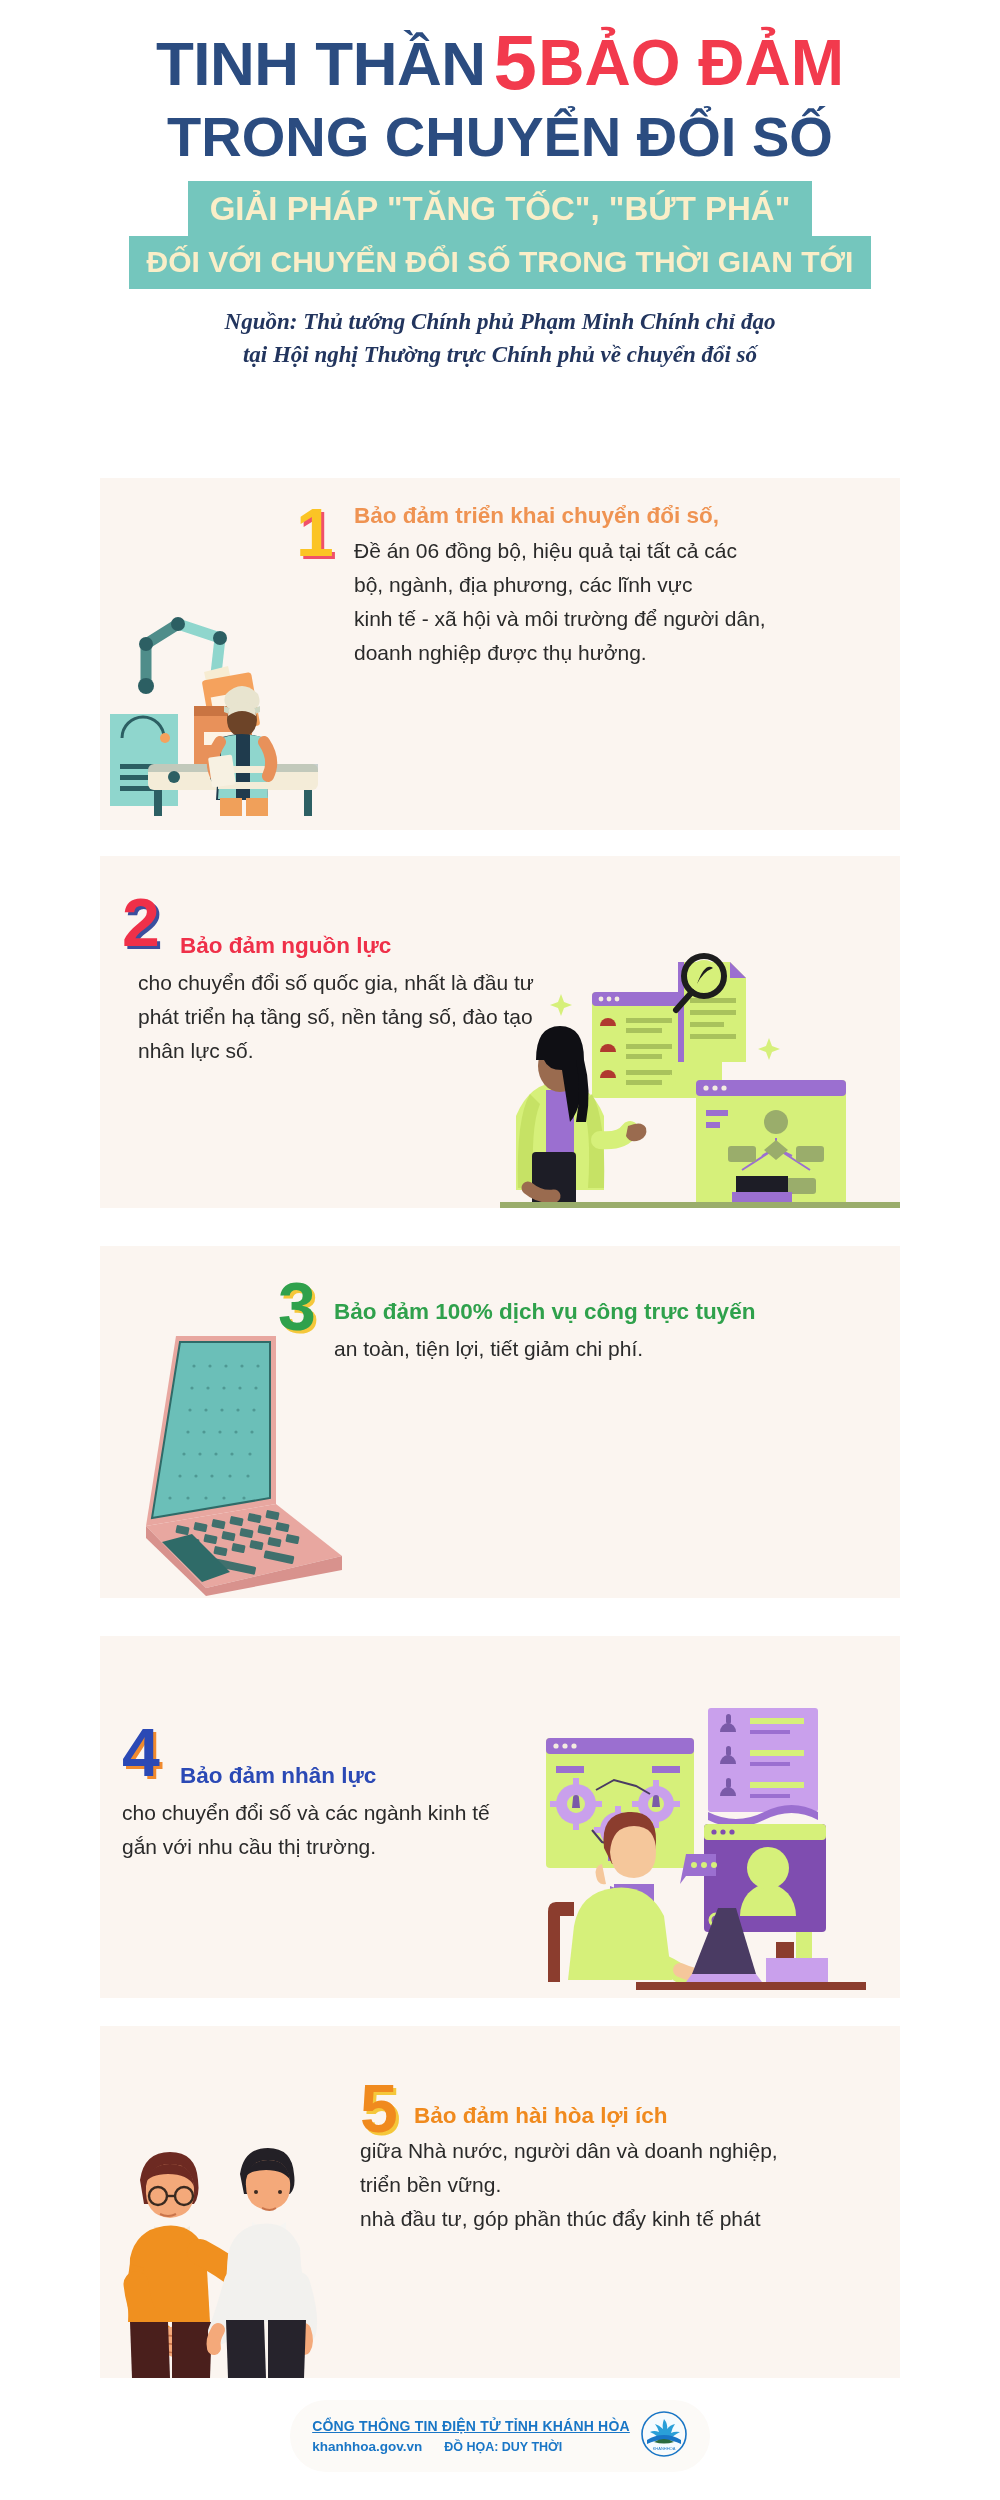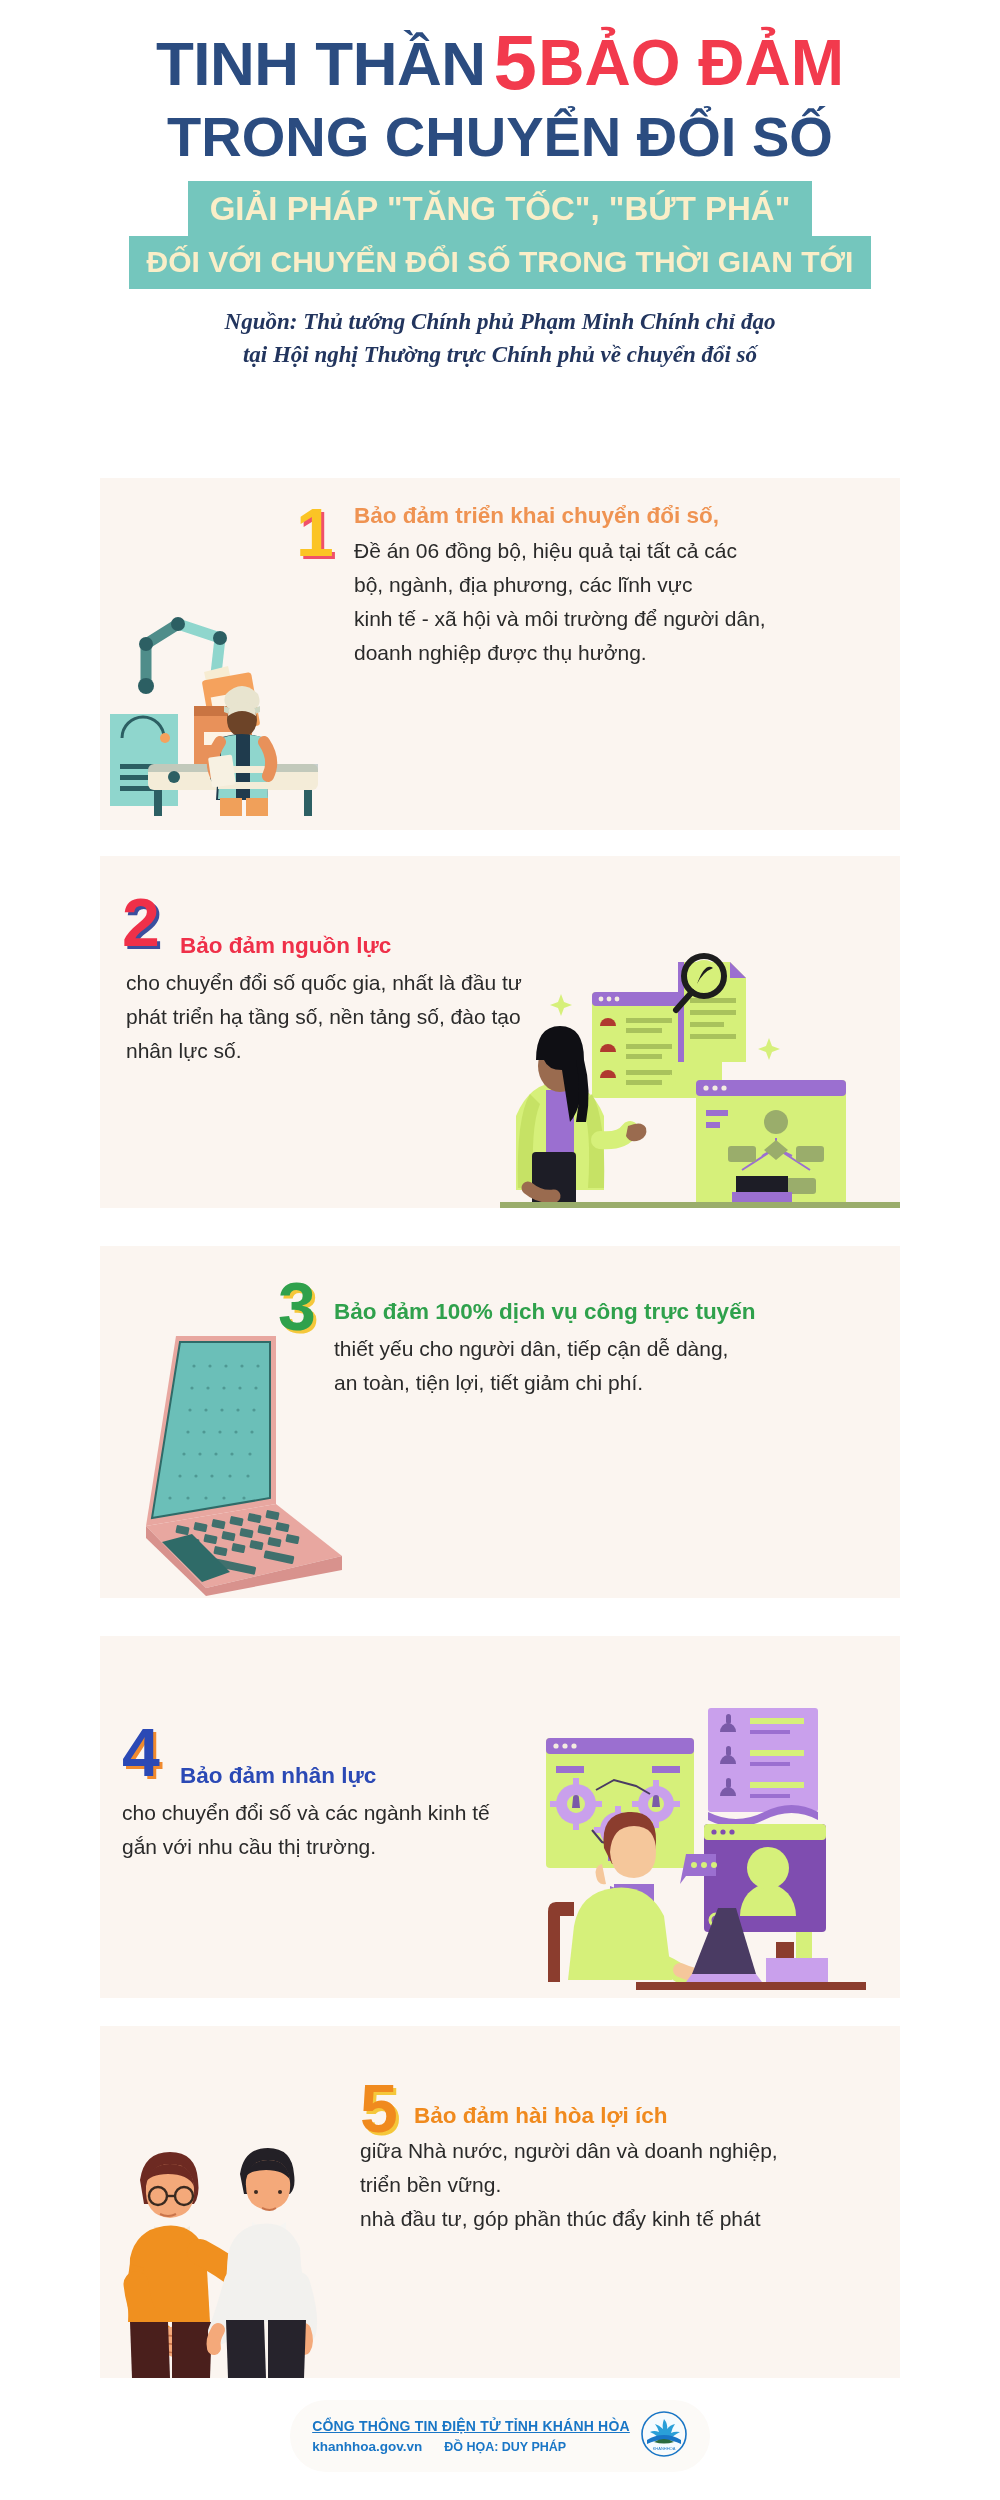--- a/index.html
+++ b/index.html
@@ -348,21 +348,21 @@
         <rect x="236" y="236" width="52" height="18" fill="#1d1d26"></rect>
         <rect x="232" y="252" width="60" height="12" fill="#9b6fd0"></rect>
 
         <rect x="0" y="262" width="400" height="6" fill="#9aad6b"></rect>
       </svg>
     </div>
 
     <div class="txtblock" style="left:22px; top:40px; width:560px;">
       <div class="bignum n2" style="left:0; top:-8px;">2</div>
       <div class="heading h2c" style="margin-left:58px; margin-top:36px;">Bảo đảm nguồn lực</div>
-      <div class="body" style="margin-left:4px; margin-top:6px;">
+      <div class="body" style="margin-left:16px; margin-top:6px;">
         <span class="ln">cho chuyển đổi số quốc gia, nhất là đầu tư</span>
         <span class="ln">phát triển hạ tầng số, nền tảng số, đào tạo</span>
         <span class="ln">nhân lực số.</span>
       </div>
     </div>
   </div>
 
   <div class="card" id="card3">
     <div class="illus" style="left:10px; top:84px;">
       <svg width="300" height="268" viewBox="0 0 300 268" xmlns="http://www.w3.org/2000/svg">
@@ -437,21 +437,20 @@
           </g>
           <path d="M52 212 L92 252 L120 242 L82 204 Z"></path>
         </g>
       </svg>
     </div>
 
     <div class="txtblock" style="left:178px; top:26px; width:600px;">
       <div class="bignum n3" style="left:0; top:0px;">3</div>
       <div class="heading h3c" style="margin-left:56px; margin-top:26px;">Bảo đảm 100% dịch vụ công trực tuyến</div>
       <div class="body" style="margin-left:56px; margin-top:6px;">
-        <span class="ln">thiết yếu cho người dân, tiếp cận dễ dàng,</span>
         <span class="ln">an toàn, tiện lợi, tiết giảm chi phí.</span>
       </div>
     </div>
   </div>
 
   <div class="card" id="card4">
     <div class="illus" style="left:440px; top:66px;">
       <svg width="360" height="290" viewBox="0 0 360 290" xmlns="http://www.w3.org/2000/svg">
 
         <rect x="6" y="36" width="148" height="130" rx="4" fill="#d6f07a"></rect>
@@ -644,21 +643,21 @@
         <span class="ln">nhà đầu tư, góp phần thúc đẩy kinh tế phát</span>
       </div>
     </div>
   </div>
 
   <div class="footer">
     <div class="footer-txt">
       <div class="f-line1">CỔNG THÔNG TIN ĐIỆN TỬ TỈNH KHÁNH HÒA</div>
       <div class="f-line2">
         <span class="f-url">khanhhoa.gov.vn</span>
-        <span class="f-credit">ĐỒ HỌA: DUY PHÁP</span>
+        <span class="f-credit">ĐỒ HỌA: DUY THỜI</span>
       </div>
     </div>
     <div class="f-logo">
       <svg width="48" height="48" viewBox="0 0 48 48" xmlns="http://www.w3.org/2000/svg">
         <circle cx="24" cy="24" r="22" fill="none" stroke="#1976c6" stroke-width="1.6"></circle>
         <circle cx="24" cy="24" r="19" fill="#f4fbff"></circle>
         <path d="M24 9 q-2 6 -1 10 q-4 -4 -8 -5 q3 4 4 8 q-5 -2 -9 0 q5 2 8 5 l14 0 q4 -3 8 -5 q-5 -1 -9 1 q1 -5 4 -9 q-5 1 -8 5 q1 -5 -3 -10 Z" fill="#2a9fd8"></path>
         <path d="M7 30 q8 -5 17 -5 q9 0 17 5 l0 4 q-8 -4 -17 -4 q-9 0 -17 4 Z" fill="#1976c6"></path>
         <path d="M14 32 q10 -6 20 0 q-10 3 -20 0 Z" fill="#2a6b3e"></path>
         <text x="24" y="40" font-family="Liberation Sans, sans-serif" font-size="4" fill="#1976c6" text-anchor="middle">KHANHHOA</text>

